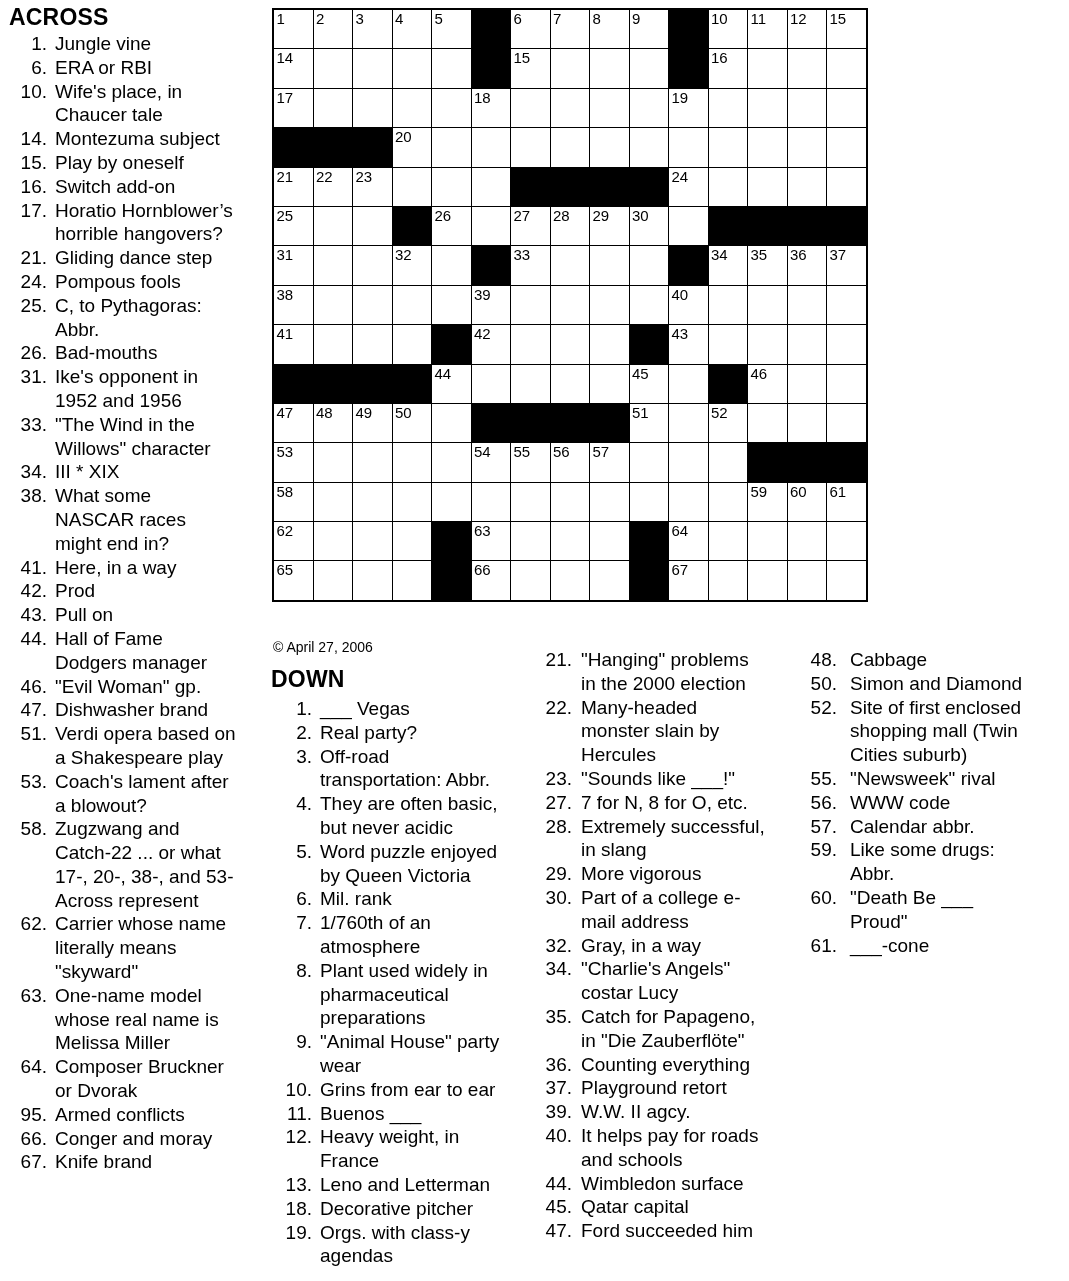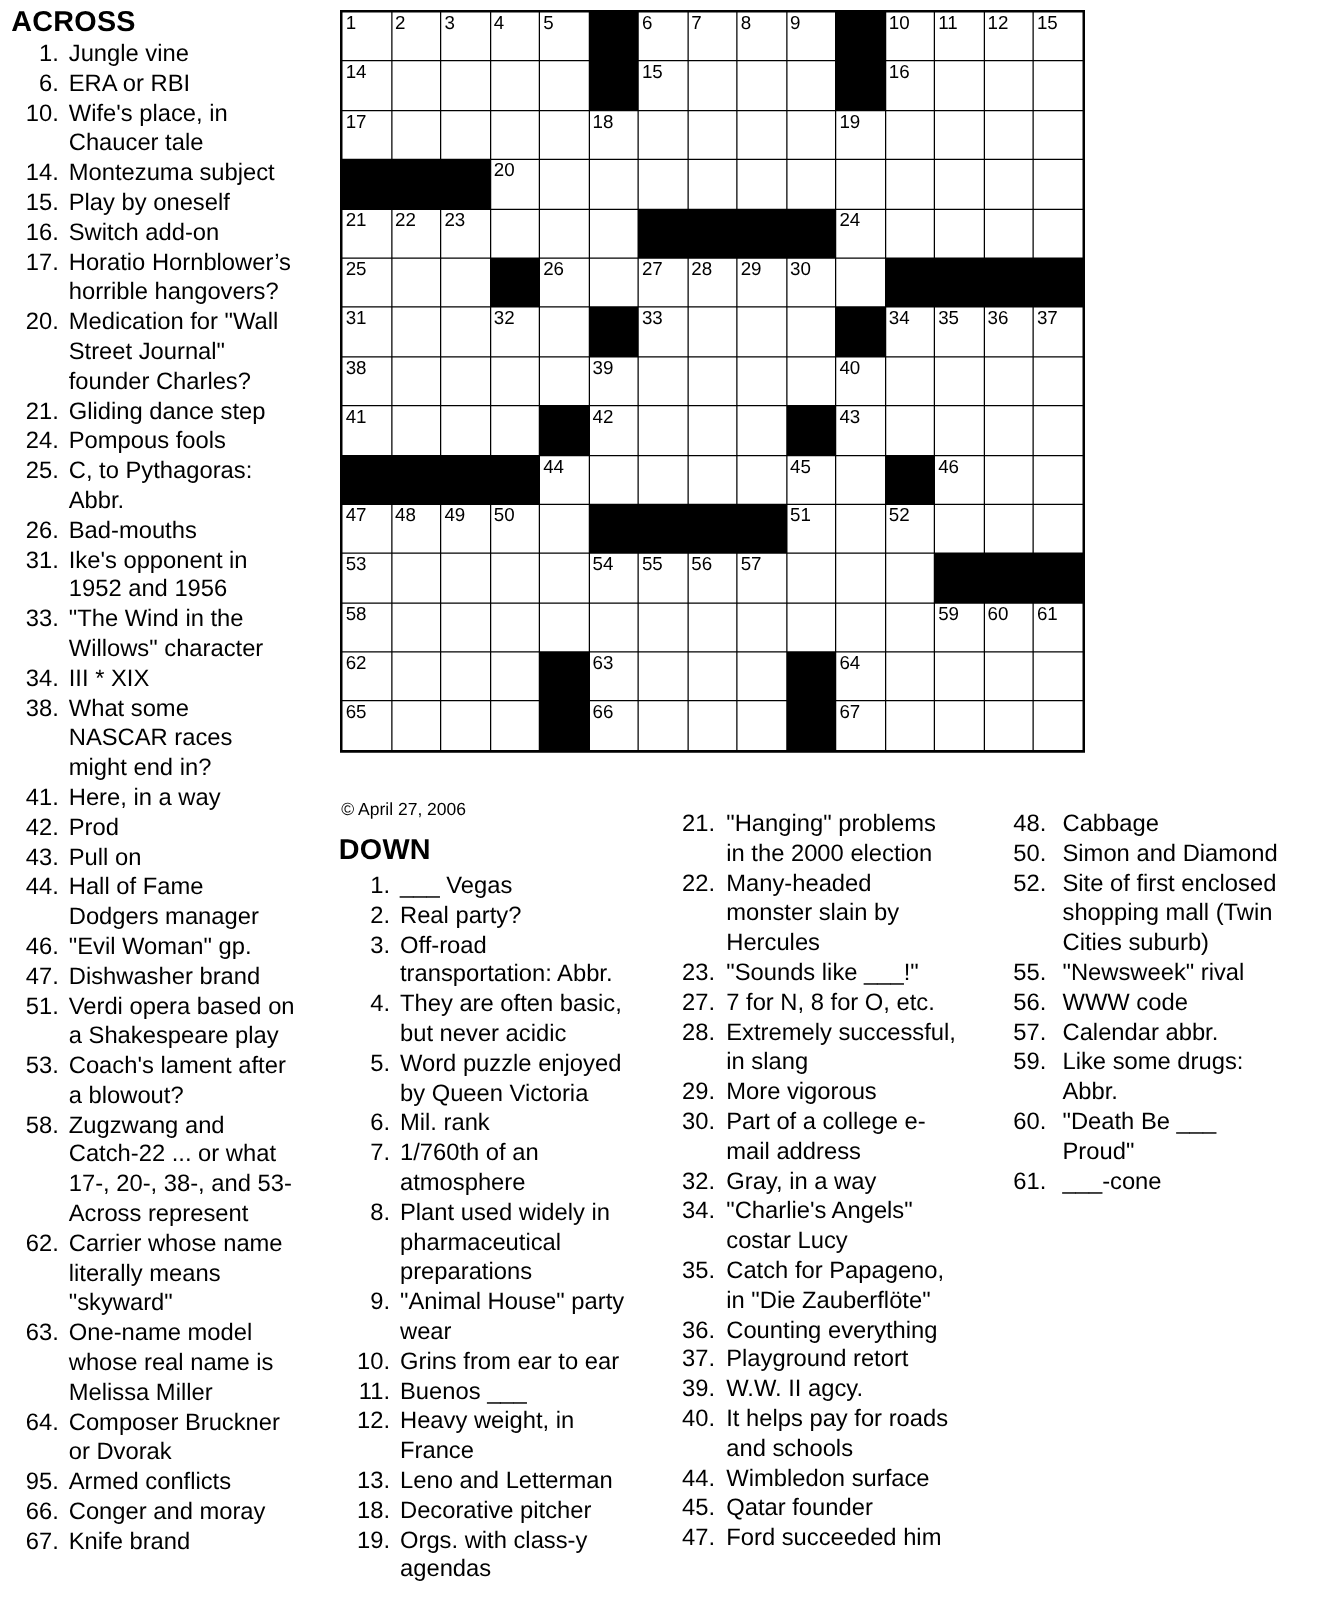--- a/index.html
+++ b/index.html
@@ -120,26 +120,20 @@
       <div class="clue">
         <span class="num">16.</span>
         <span class="txt">Switch add-on</span>
       </div>
       <div class="clue">
         <span class="num">17.</span>
         <span class="txt">Horatio Hornblower’s
 horrible hangovers?</span>
       </div>
       <div class="clue">
-        <span class="num">20.</span>
-        <span class="txt">Medication for "Wall
-Street Journal"
-founder Charles?</span>
-      </div>
-      <div class="clue">
         <span class="num">21.</span>
         <span class="txt">Gliding dance step</span>
       </div>
       <div class="clue">
         <span class="num">24.</span>
         <span class="txt">Pompous fools</span>
       </div>
       <div class="clue">
         <span class="num">25.</span>
         <span class="txt">C, to Pythagoras:
@@ -744,21 +738,21 @@
         <span class="num">40.</span>
         <span class="txt">It helps pay for roads
 and schools</span>
       </div>
       <div class="clue">
         <span class="num">44.</span>
         <span class="txt">Wimbledon surface</span>
       </div>
       <div class="clue">
         <span class="num">45.</span>
-        <span class="txt">Qatar founder</span>
+        <span class="txt">Qatar capital</span>
       </div>
       <div class="clue">
         <span class="num">47.</span>
         <span class="txt">Ford succeeded him</span>
       </div>
     </div>
 
   <div class="clues down-col-c">
       <div class="clue">
         <span class="num">48.</span>

